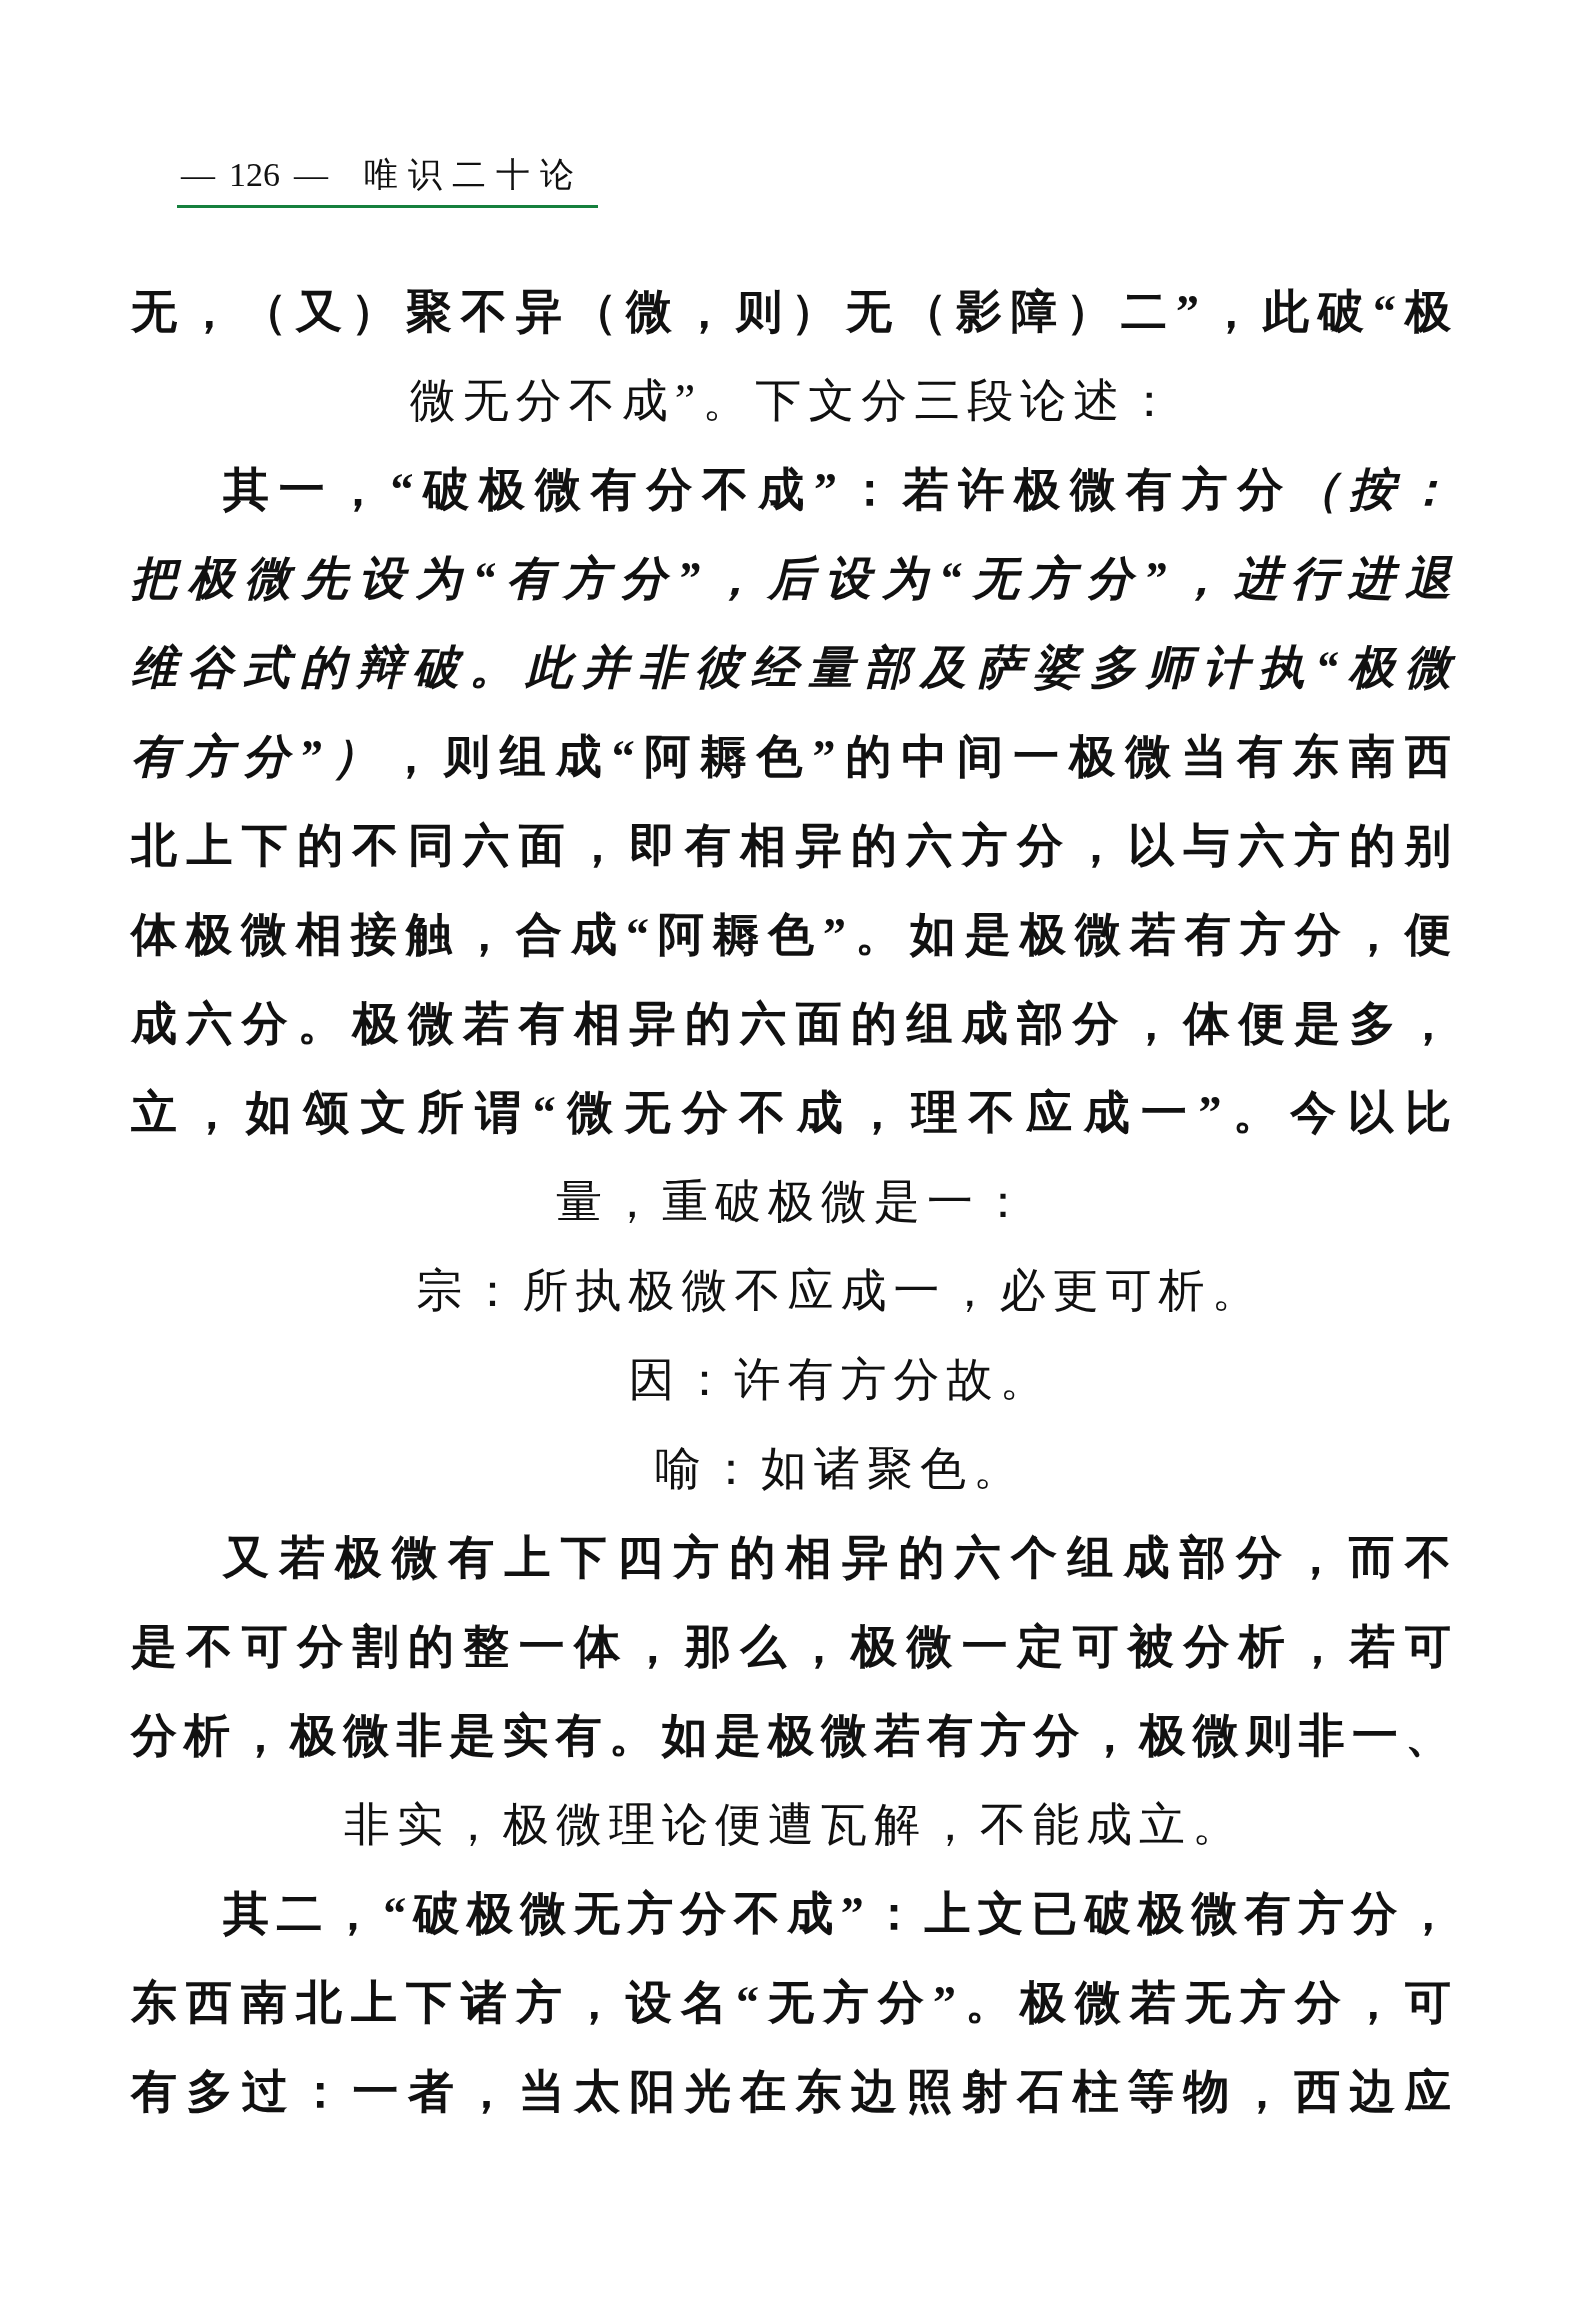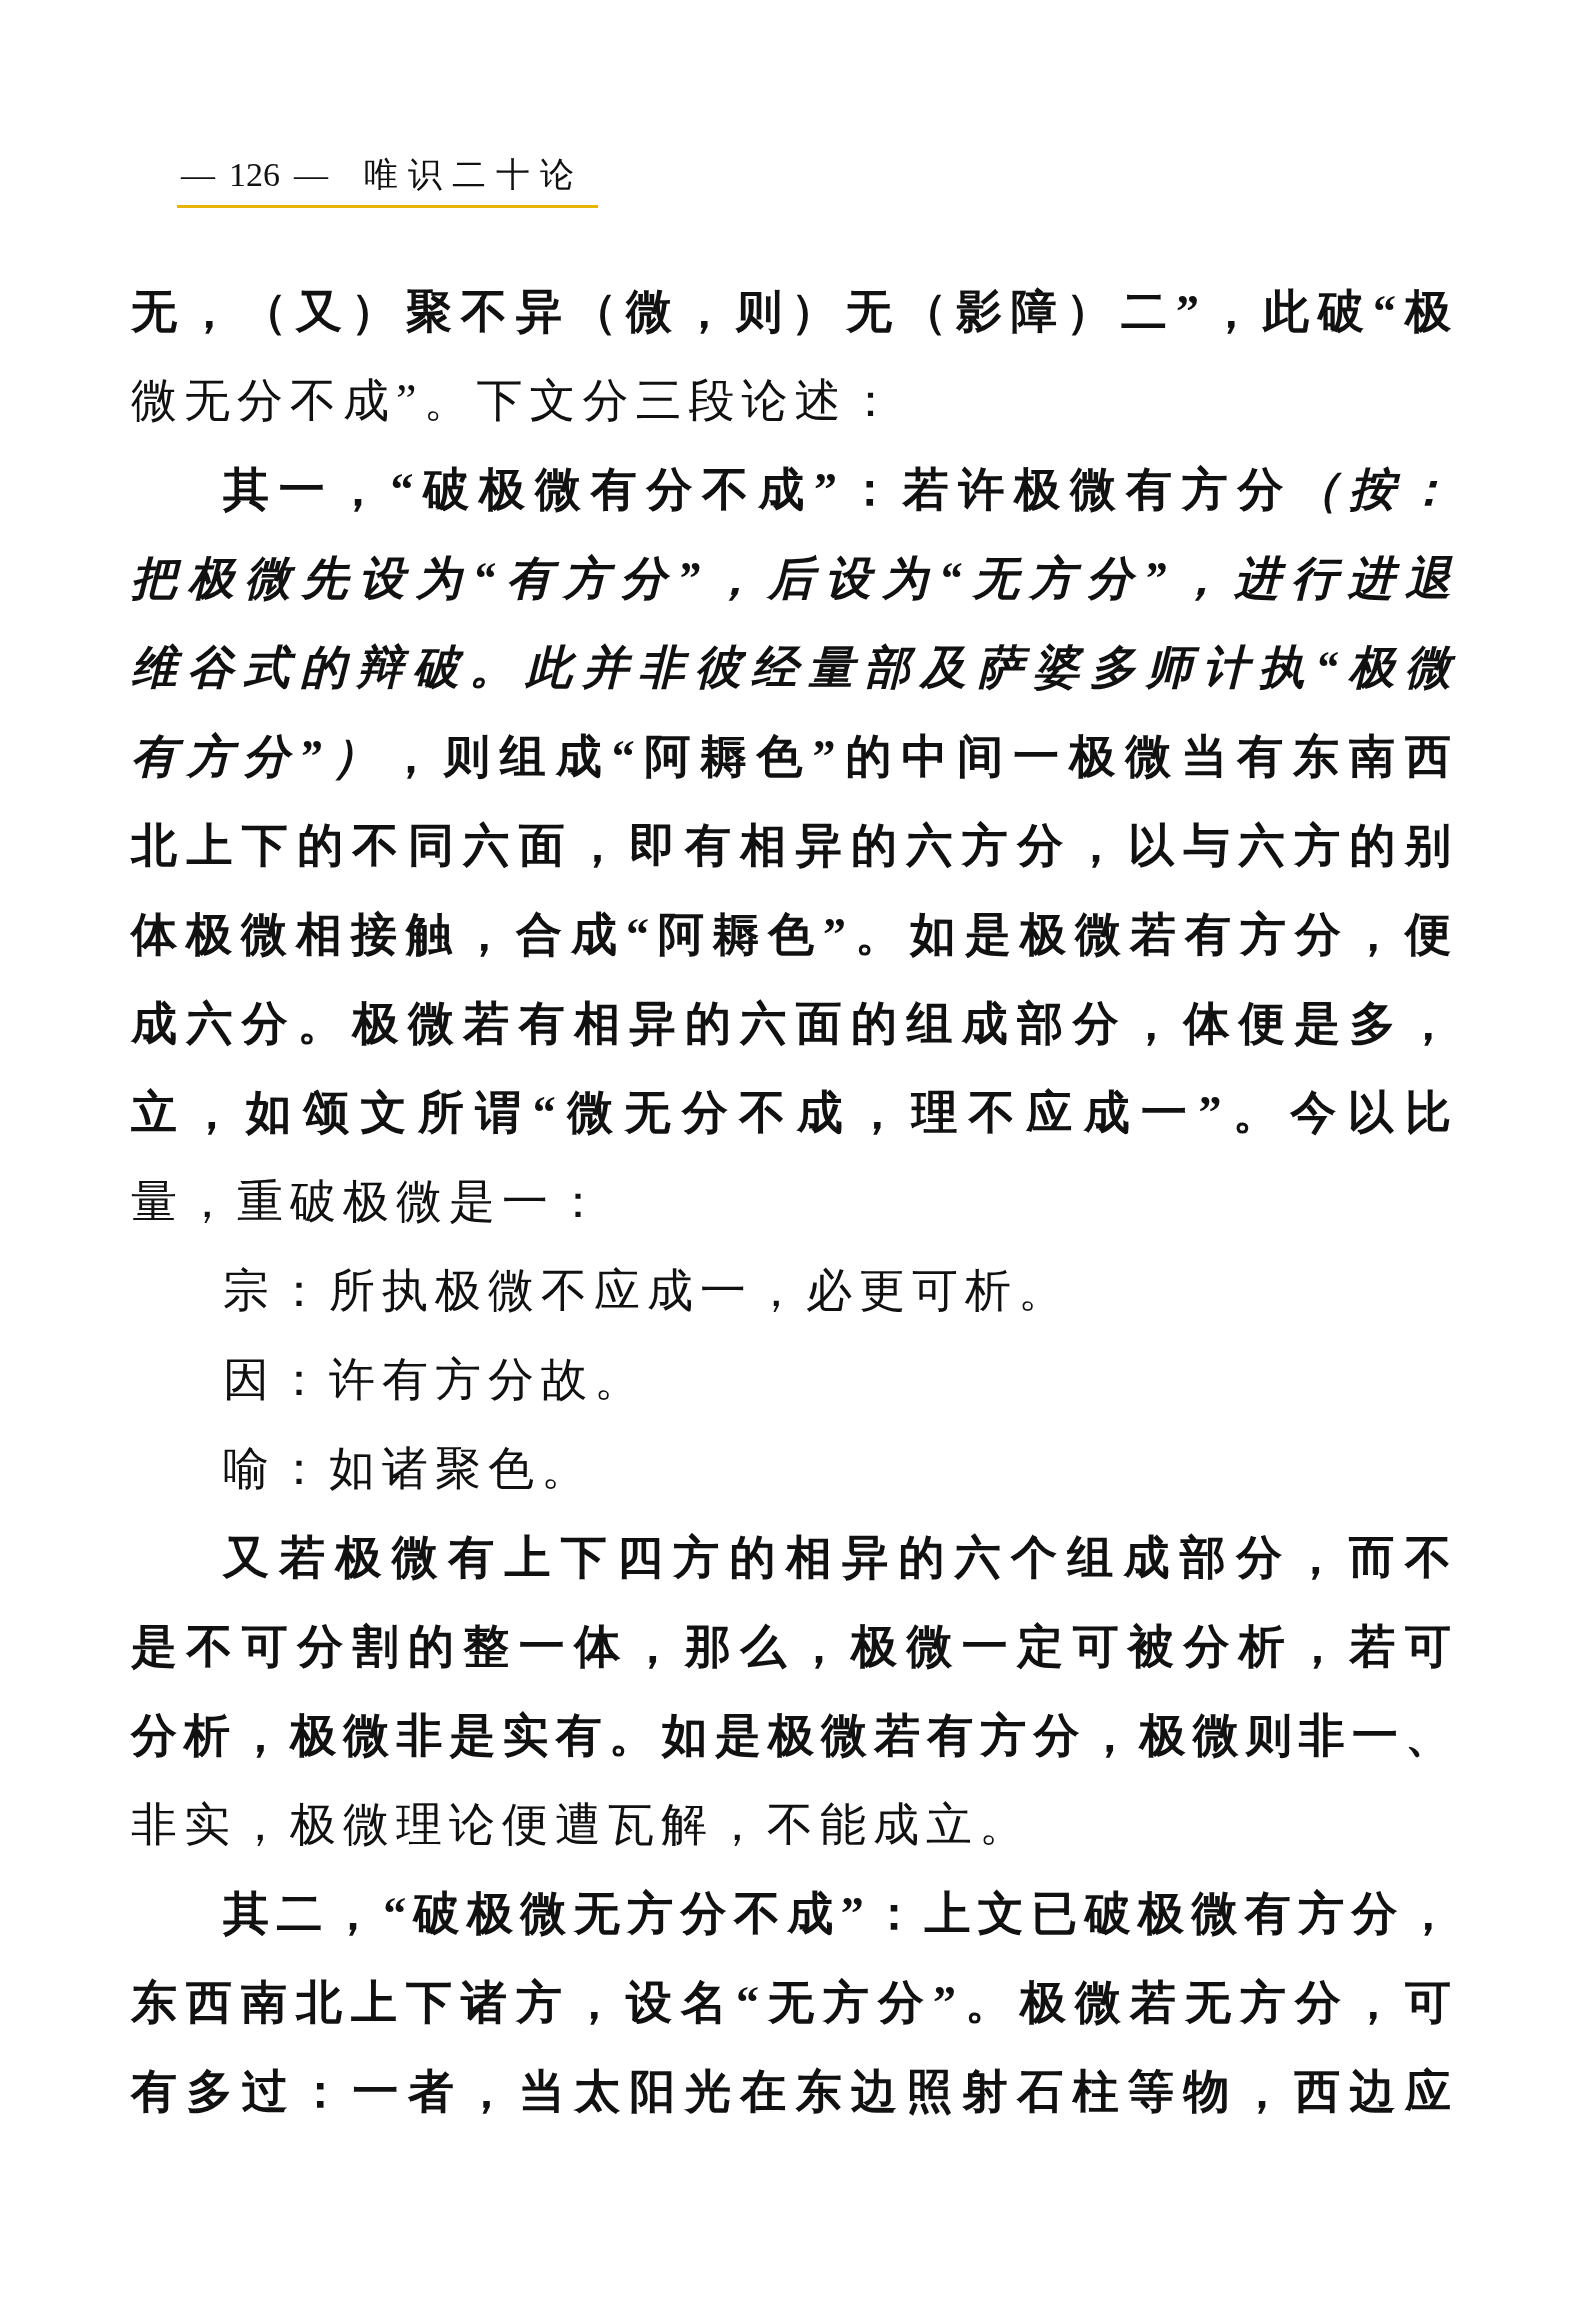--- a/index.html
+++ b/index.html
@@ -11,41 +11,41 @@
     font-family: "Liberation Serif", "DejaVu Serif", serif;
     color: #111;
     overflow: hidden;
   }
   .header {
     position: absolute;
     left: 177px;
     top: 155px;
     display: inline-block;
     padding: 0 14px 10px 4px;
-    border-bottom: 3px solid #eab308;
+    border-bottom: 3px solid #15803d;
     font-size: 34px;
     line-height: 40px;
     white-space: nowrap;
   }
   .header .dash { letter-spacing: 0; margin: 0 14px 0 0; }
   .header .pagenum { margin: 0 14px 0 0; font-family: "Liberation Serif", "DejaVu Serif", serif; }
   .header .title { margin-left: 22px; letter-spacing: 10px; }
   .body-text {
     position: absolute;
     left: 131px;
     top: 267px;
     width: 1327px;
   }
   .line {
     height: 89px;
     line-height: 89px;
     font-size: 46px;
     letter-spacing: 7px;
     white-space: nowrap;
-    text-align: left;
+    text-align: center;
   }
   .line.fill {
     white-space: normal;
     text-align: justify;
     text-align-last: justify;
     text-justify: inter-character;
     font-weight: bold;
   }
   .line.indent { text-indent: 92px; }
   .kai { font-style: italic; }

